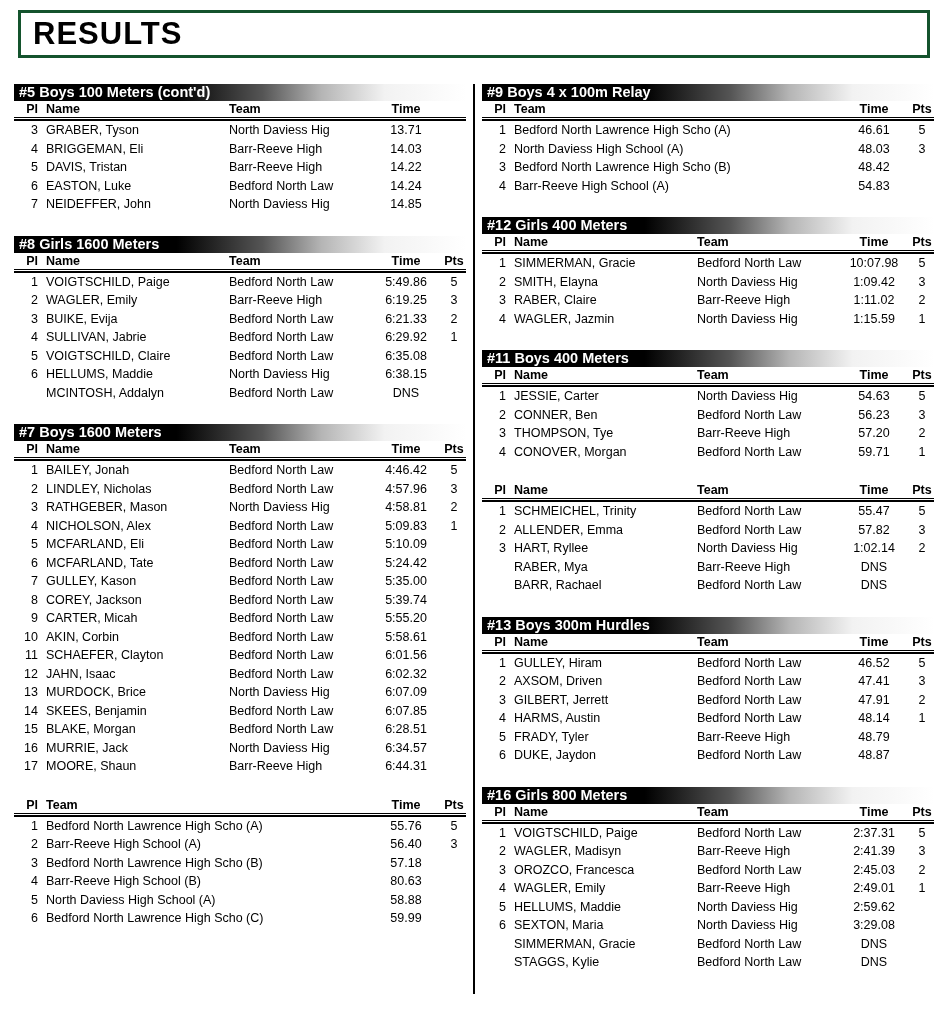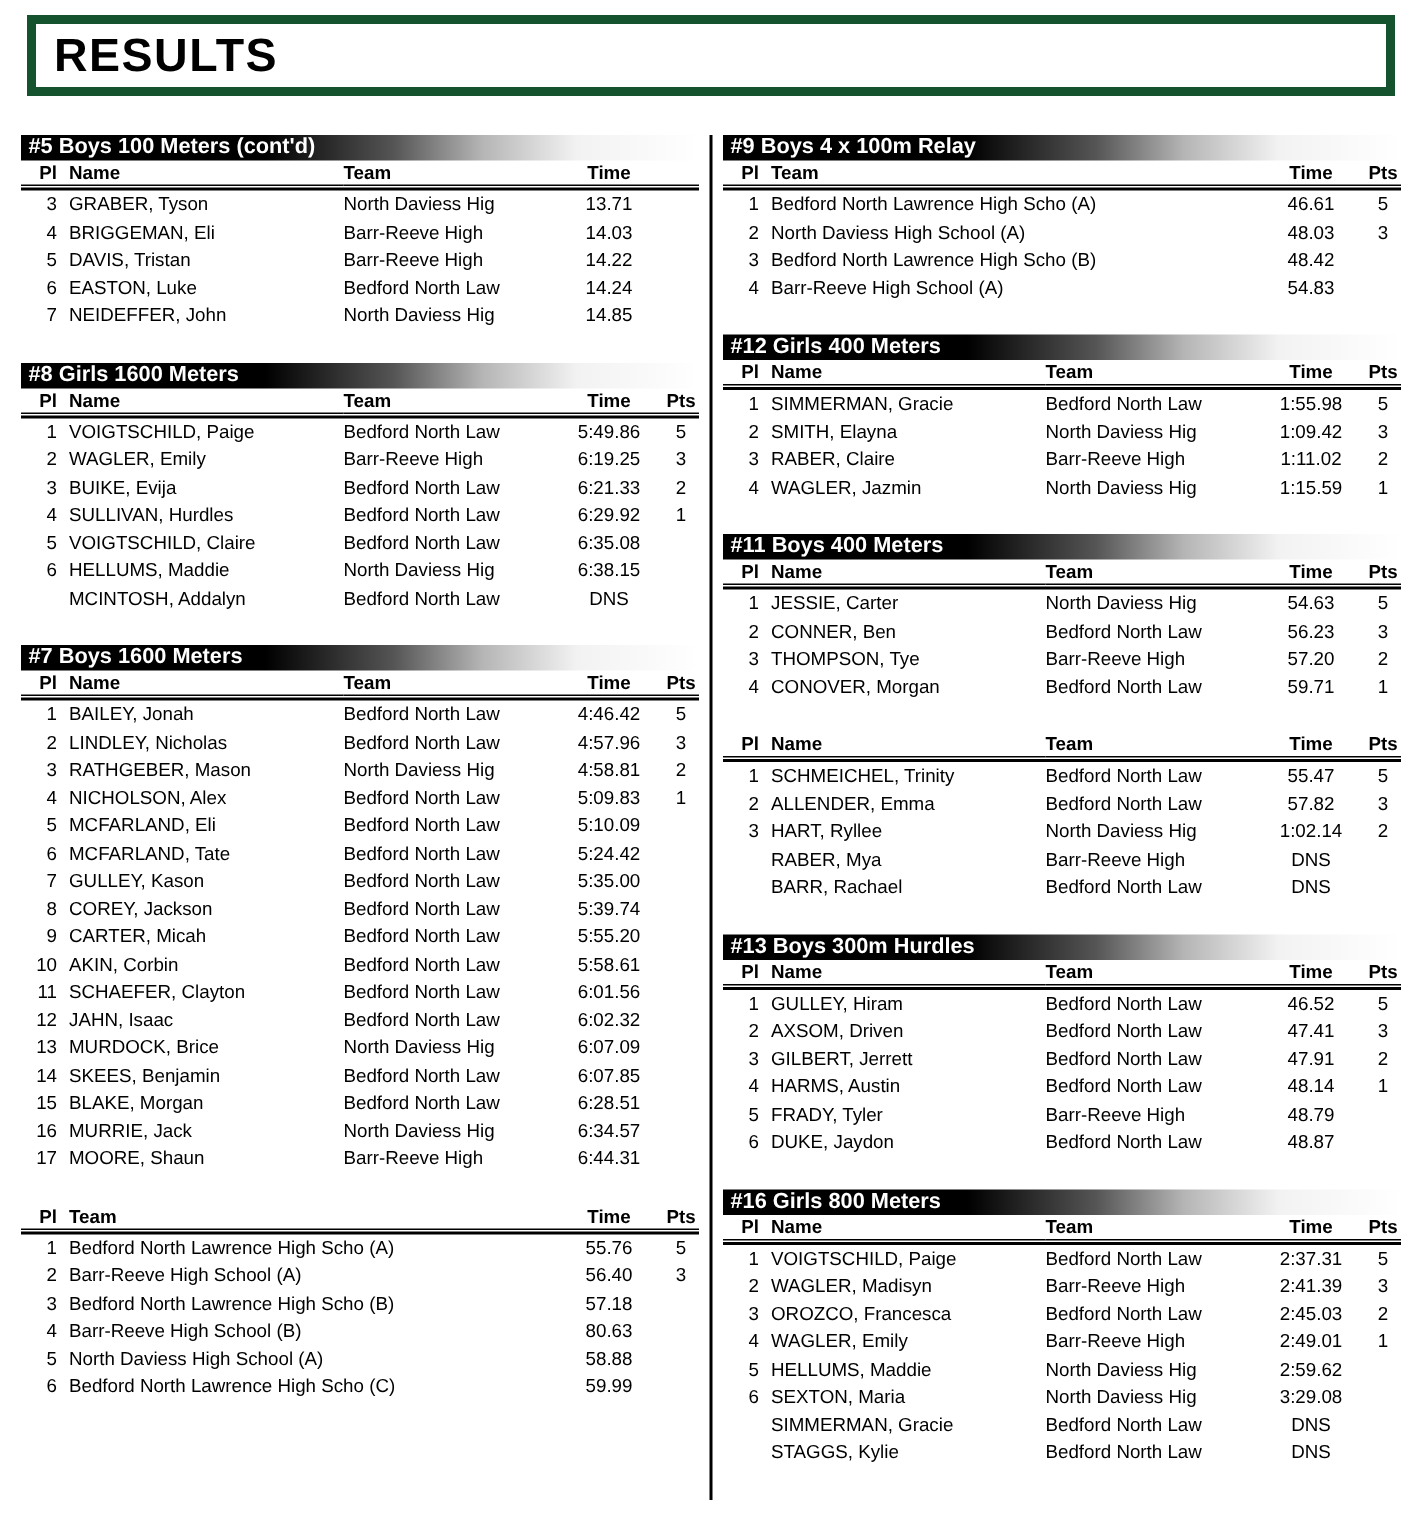--- a/index.html
+++ b/index.html
@@ -13,21 +13,21 @@
     overflow: hidden;
   }
   .page {
     width: 948px;
     height: 1024px;
     box-sizing: border-box;
     position: relative;
   }
   .title-box {
     margin: 10px 18px 12px 18px;
-    border: 6px solid #14532d;
+    border: 3px solid #14532d;
     height: 42px;
     display: flex;
     align-items: center;
     padding-left: 12px;
     box-sizing: content-box;
   }
   .title-text {
     font-size: 31px;
     font-weight: bold;
     letter-spacing: 1px;
@@ -176,21 +176,21 @@
             </div>
             <div class="drow">
               <span class="dcell c-pl">3</span>
               <span class="dcell c-name">BUIKE, Evija</span>
               <span class="dcell c-team">Bedford North Law</span>
               <span class="dcell c-time">6:21.33</span>
               <span class="dcell c-pts">2</span>
             </div>
             <div class="drow">
               <span class="dcell c-pl">4</span>
-              <span class="dcell c-name">SULLIVAN, Hurdles</span>
+              <span class="dcell c-name">SULLIVAN, Jabrie</span>
               <span class="dcell c-team">Bedford North Law</span>
               <span class="dcell c-time">6:29.92</span>
               <span class="dcell c-pts">1</span>
             </div>
             <div class="drow">
               <span class="dcell c-pl">5</span>
               <span class="dcell c-name">VOIGTSCHILD, Claire</span>
               <span class="dcell c-team">Bedford North Law</span>
               <span class="dcell c-time">6:35.08</span>
               <span class="dcell c-pts"></span>
@@ -433,21 +433,21 @@
               <span class="hcell c-pl">Pl</span>
               <span class="hcell c-name">Name</span>
               <span class="hcell c-team">Team</span>
               <span class="hcell c-time">Time</span>
               <span class="hcell c-pts">Pts</span>
             </div>
             <div class="drow">
               <span class="dcell c-pl">1</span>
               <span class="dcell c-name">SIMMERMAN, Gracie</span>
               <span class="dcell c-team">Bedford North Law</span>
-              <span class="dcell c-time">1:55.98</span>
+              <span class="dcell c-time">10:07.98</span>
               <span class="dcell c-pts">5</span>
             </div>
             <div class="drow">
               <span class="dcell c-pl">2</span>
               <span class="dcell c-name">SMITH, Elayna</span>
               <span class="dcell c-team">North Daviess Hig</span>
               <span class="dcell c-time">1:09.42</span>
               <span class="dcell c-pts">3</span>
             </div>
             <div class="drow">

